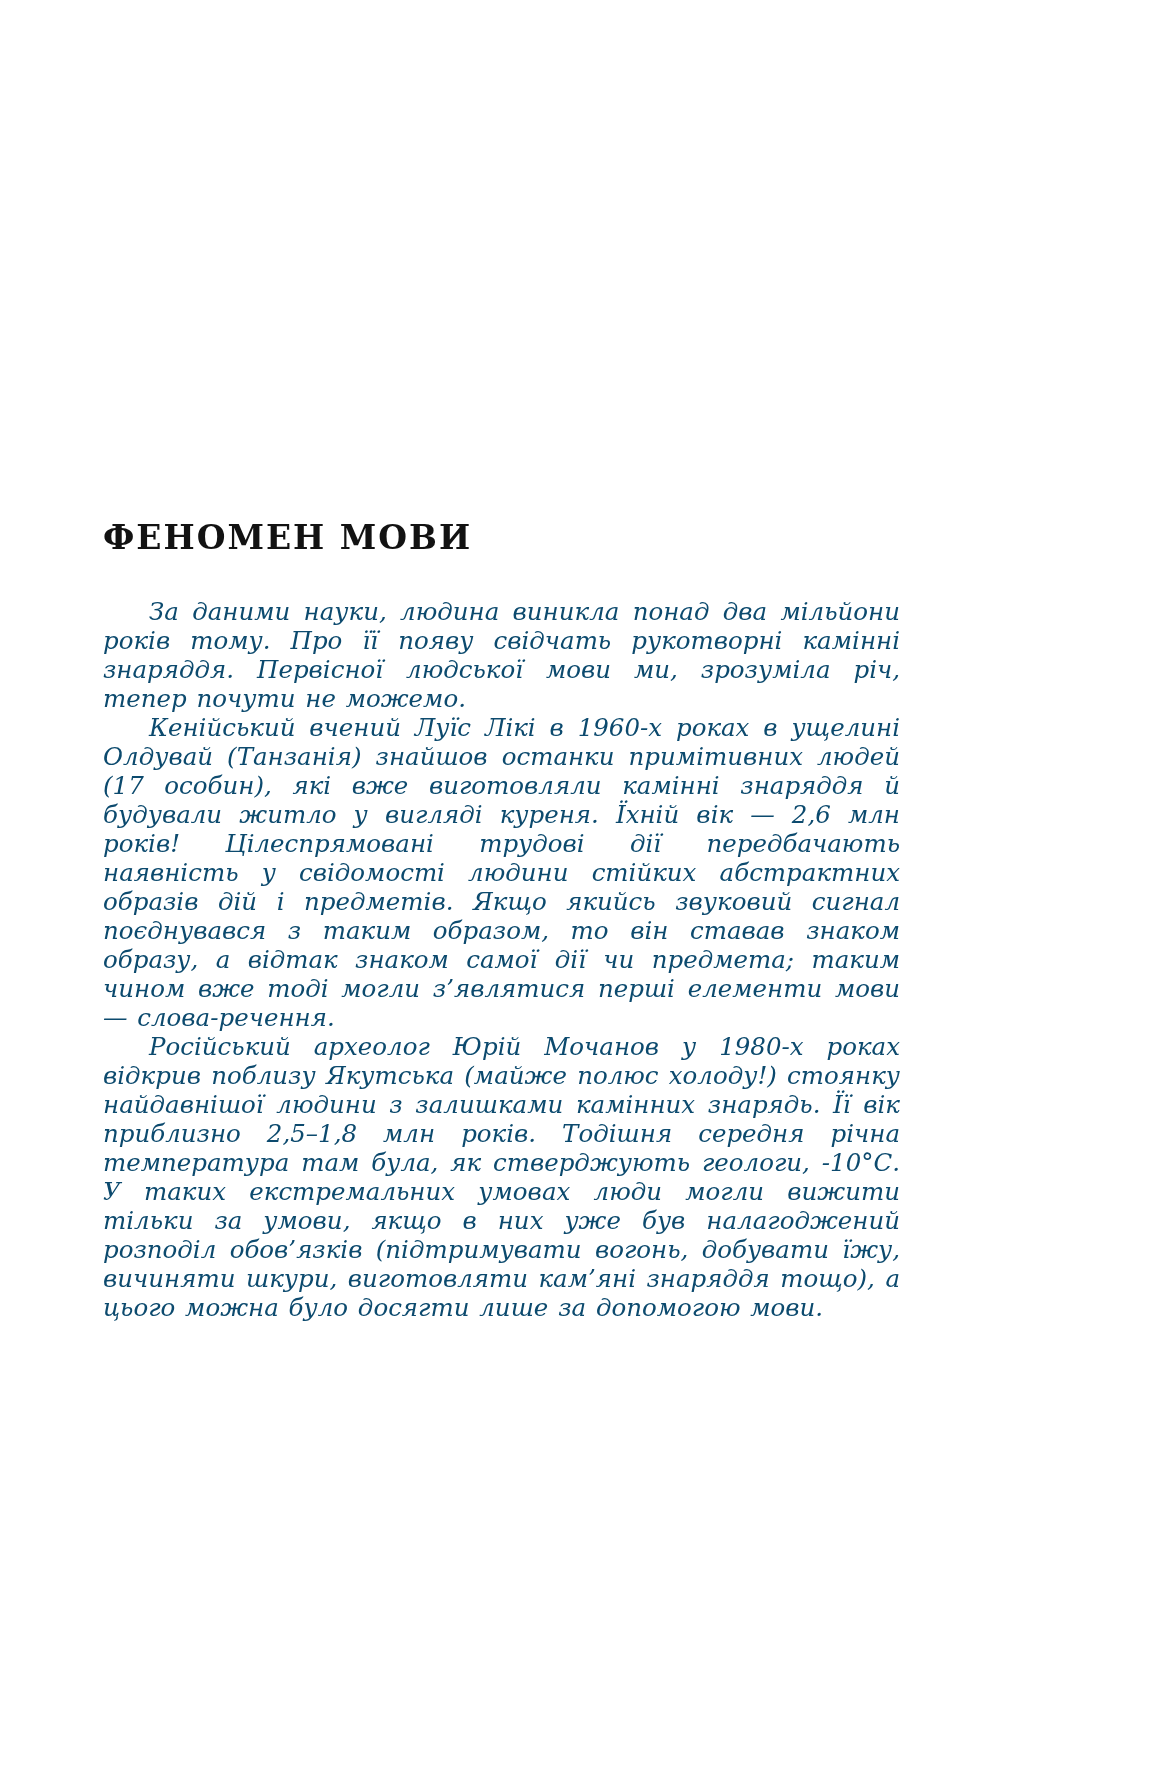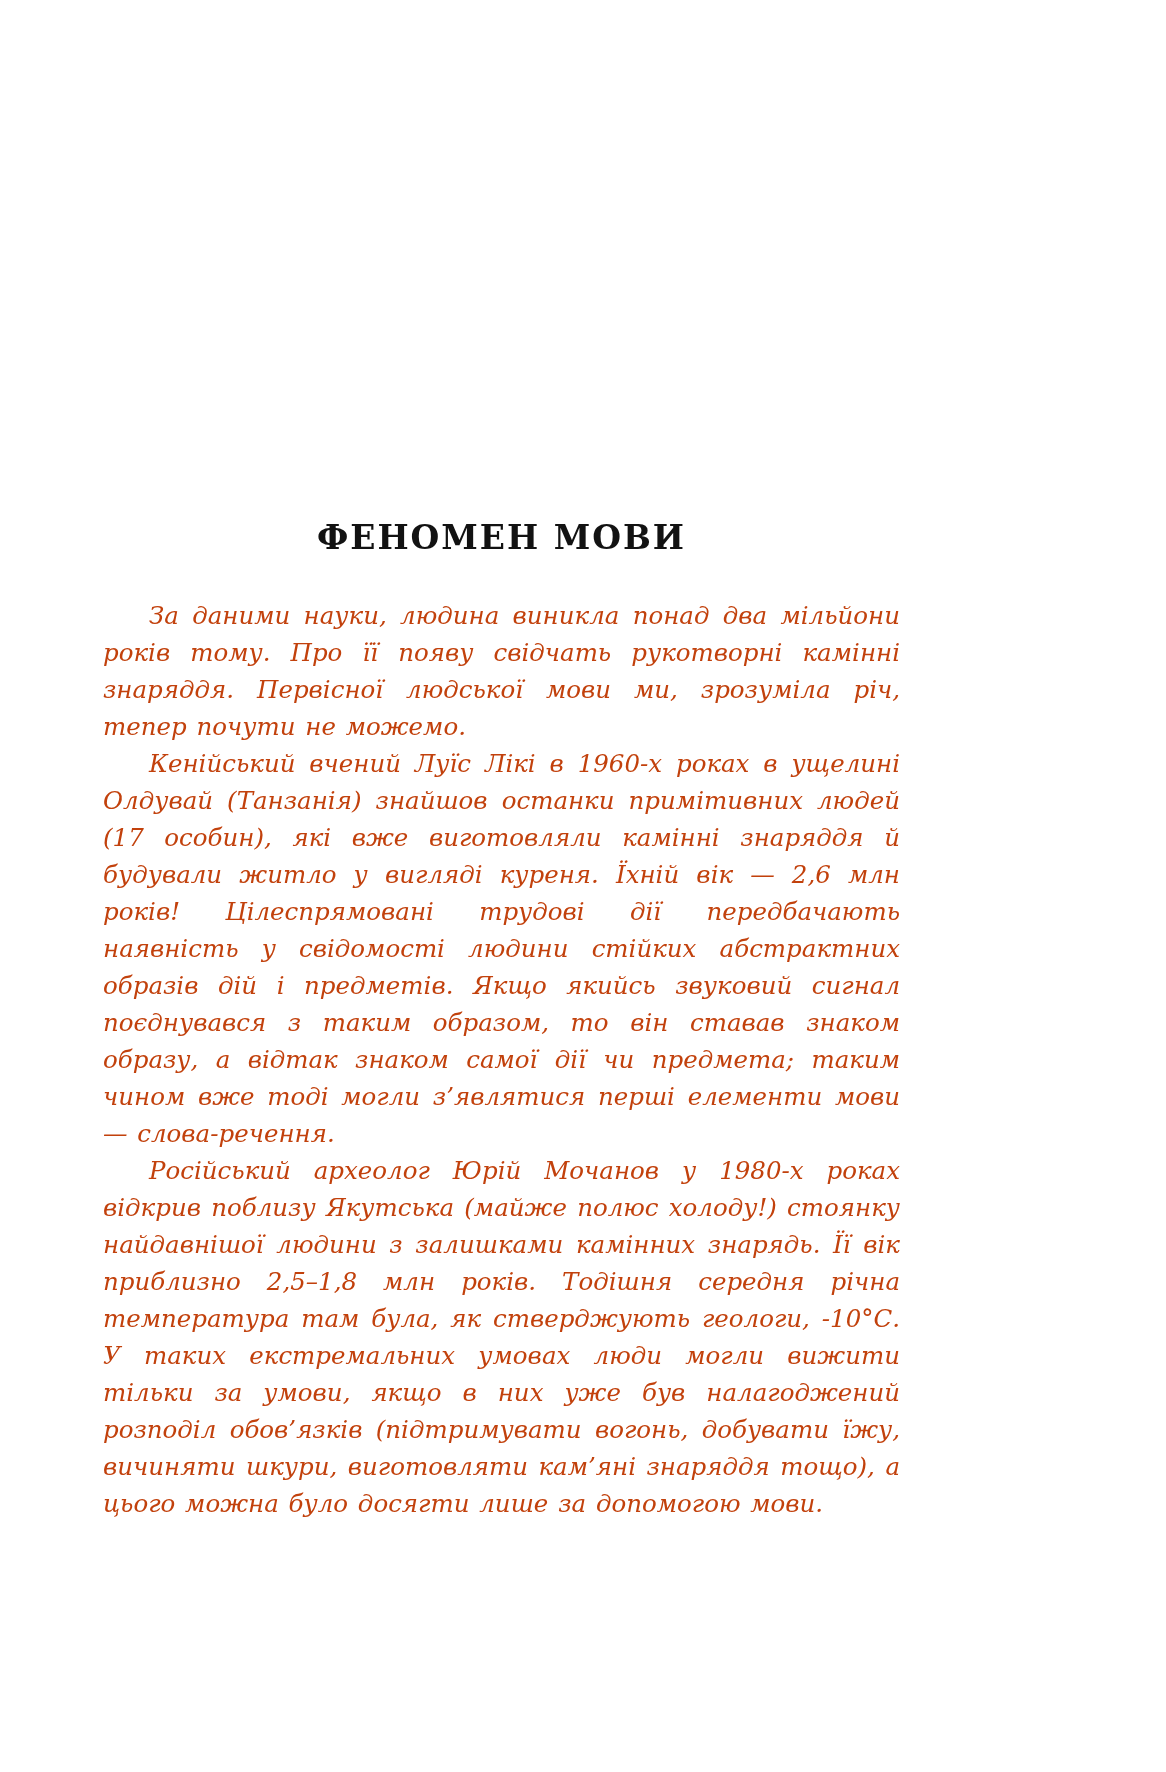--- a/index.html
+++ b/index.html
@@ -17,40 +17,39 @@
   }
   .page {
     position: absolute;
     left: 103px;
     top: 0;
     width: 797px;
   }
   .title {
     margin: 0;
     padding-top: 518px;
-    text-align: center;
     font-family: "DejaVu Serif", serif;
     font-weight: bold;
     font-style: normal;
     font-size: 33px;
     letter-spacing: 2px;
     color: #121212;
   }
   .body-text {
     margin-top: 40px;
   }
   .body-text p {
     margin: 0;
     font-style: italic;
     font-size: 24.5px;
-    line-height: 37px;
+    line-height: 29px;
     text-align: justify;
     text-indent: 46px;
     word-spacing: 2px;
-    color: #c2410c;
+    color: #0c4a6e;
   }
 </style>
 </head>
 <body>
 
 <div class="page">
   <h1 class="title">ФЕНОМЕН МОВИ</h1>
 
   <div class="body-text">
     <p>За даними науки, людина виникла понад два мільйони років тому. Про її появу свідчать рукотворні камінні знаряддя. Первісної людської мови ми, зрозуміла річ, тепер почути не можемо.</p>

